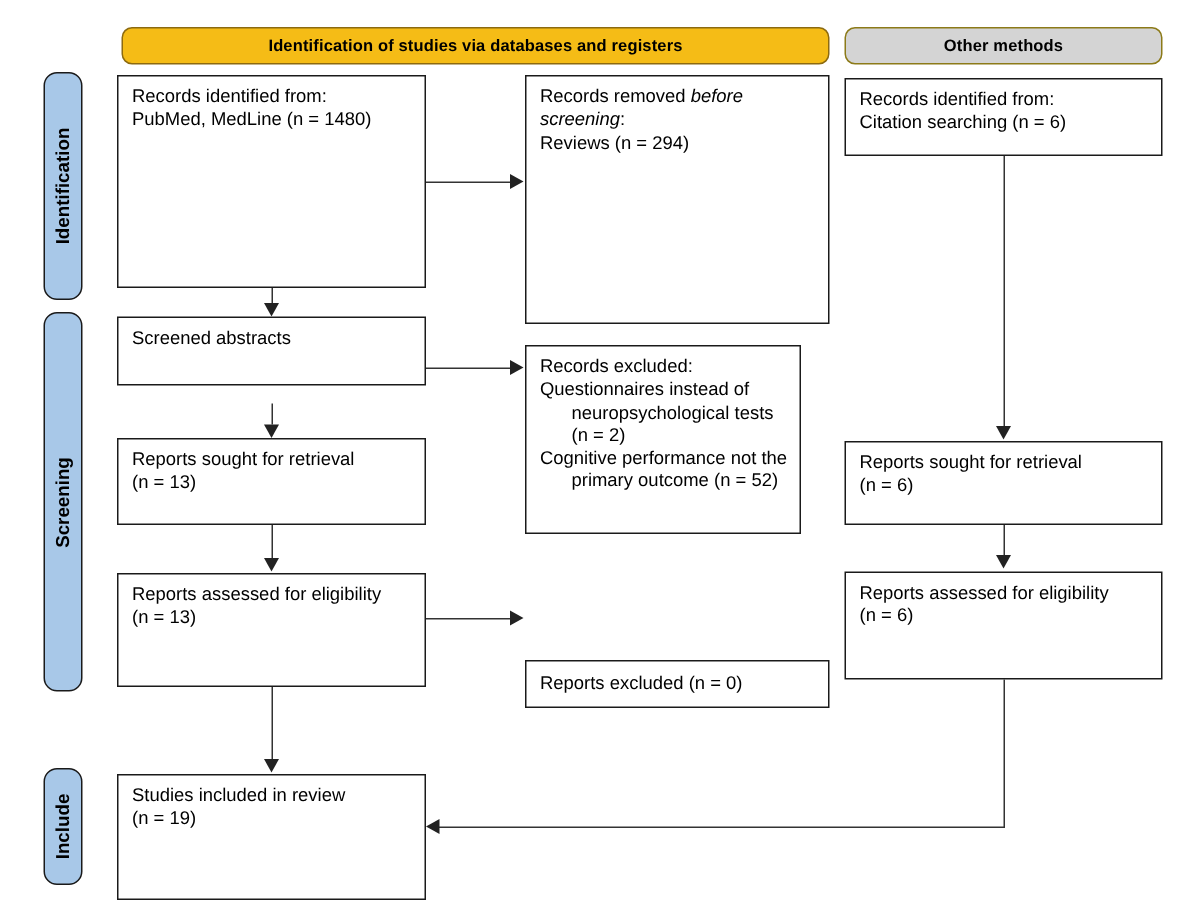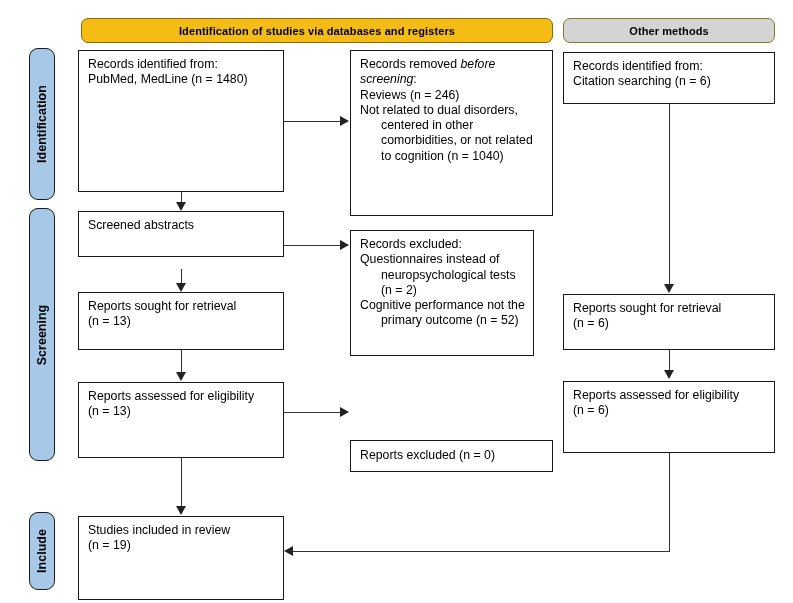--- a/index.html
+++ b/index.html
@@ -190,22 +190,21 @@
     <p class="flush">(n = 13)</p>
   </div>
 
   <div class="box box-included v-center">
     <p class="flush">Studies included in review</p>
     <p class="flush">(n = 19)</p>
   </div>
 
   <div class="box box-removed v-top">
     <p class="flush"><span>Records removed </span><i>before screening</i><span>:</span></p>
-    <p>Reviews (n = 246)</p>
-    <p>Not related to dual disorders, centered in other comorbidities, or not related to cognition (n = 1040)</p>
+    <p>Reviews (n = 294)</p>
   </div>
 
   <div class="box box-excluded v-top">
     <p class="flush">Records excluded:</p>
     <p>Questionnaires instead of neuropsychological tests (n = 2)</p>
     <p>Cognitive performance not the primary outcome (n = 52)</p>
   </div>
 
   <div class="box box-reports-excluded v-center">
     <p class="flush">Reports excluded (n = 0)</p>

